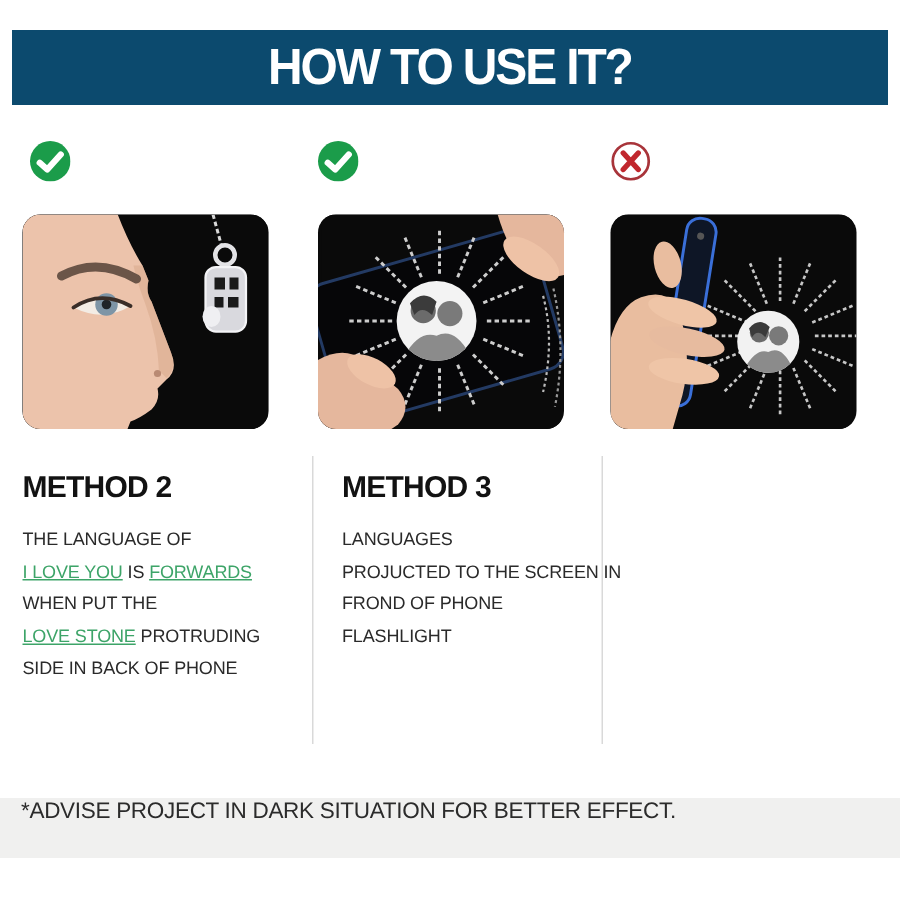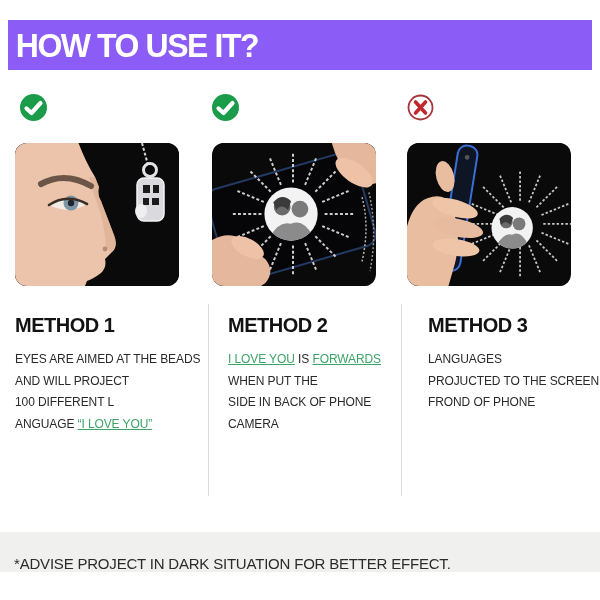--- a/index.html
+++ b/index.html
@@ -1,22 +1,22 @@
 <!DOCTYPE html>
 <html><head>
 <meta charset="utf-8">
 <style>
   html,body{margin:0;padding:0;}
   body{
     width:600px;height:600px;background:#ffffff;position:relative;overflow:hidden;
     font-family:"Liberation Sans",sans-serif;
   }
   .banner{
-    margin:20px 8px 0 8px;height:50px;background:#8b5cf6;color:#fff;
-    display:flex;align-items:center;
+    margin:20px 8px 0 8px;height:50px;background:#0c4a6e;color:#fff;
+    display:flex;align-items:center;justify-content:center;
   }
   .banner span{
     font-size:34px;font-weight:bold;letter-spacing:-1.5px;transform:scaleX(.94);
   }
   .media-row{display:grid;grid-template-columns:200px 200px 200px;margin-top:24px;}
   .media-col{padding-left:15px;}
   .media-col:nth-child(2){padding-left:12px;}
   .media-col:nth-child(3){padding-left:7px;}
   .status-icon{display:block;width:27px;height:27px;margin:0 0 22px 5px;}
   .media-col:nth-child(2) .status-icon{margin-left:0;}
@@ -29,21 +29,21 @@
   .divider.d2{left:401px;}
   .text-col{padding:28px 6px 0 28px;}
   .text-col:nth-child(2){padding-left:23px;}
   .text-col:nth-child(3){padding-left:15px;}
   .method-title{margin:0 0 12px 0;font-size:20px;font-weight:bold;color:#121212;letter-spacing:-.5px;}
   .line{margin:0;font-size:12px;line-height:21.5px;color:#2a2a2a;letter-spacing:-.1px;white-space:nowrap;}
   .line .green{color:#3da468;text-decoration:underline;}
   .line .red{color:#c1272d;}
   .line.indent{padding-left:5px;}
   .note-bar{
-    margin-top:28px;height:40px;background:#f0f0ef;display:flex;align-items:flex-end;
+    margin-top:28px;height:40px;background:#f0f0ef;display:flex;align-items:flex-start;
     padding-left:14px;font-size:15px;color:#2b2b2b;letter-spacing:-.2px;
   }
 </style>
 </head>
 <body>
 
 <div class="banner">
   <span>HOW TO USE IT?</span>
 </div>
 
@@ -183,39 +183,34 @@
         <ellipse cx="47" cy="106" rx="24" ry="8.5" transform="rotate(8 47 106)" fill="#efc5a7"></ellipse>
       </svg>
     </div>
   </div>
 </div>
 
 <div class="text-row">
   <div class="divider d1"></div>
   <div class="divider d2"></div>
 
-  <div class="text-col">
-    <h3 class="method-title">METHOD 1</h3>
-    <p class="line"><span>EYES ARE AIMED AT THE BEADS</span></p>
-    <p class="line"><span>AND WILL PROJECT</span></p>
-    <p class="line"><span>100 DIFFERENT L</span></p>
-    <p class="line"><span>ANGUAGE </span><span class="green">“I LOVE YOU”</span></p>
-  </div>
 
   <div class="text-col">
     <h3 class="method-title">METHOD 2</h3>
+    <p class="line"><span>THE LANGUAGE OF</span></p>
     <p class="line"><span class="green">I LOVE YOU</span><span> IS </span><span class="green">FORWARDS</span></p>
     <p class="line"><span>WHEN PUT THE</span></p>
+    <p class="line"><span class="green">LOVE STONE</span><span> PROTRUDING</span></p>
     <p class="line"><span>SIDE IN BACK OF PHONE</span></p>
-    <p class="line"><span>CAMERA</span></p>
   </div>
 
   <div class="text-col">
     <h3 class="method-title">METHOD 3</h3>
     <p class="line"><span>LANGUAGES</span></p>
     <p class="line"><span>PROJUCTED TO THE SCREEN IN</span></p>
     <p class="line"><span>FROND OF PHONE</span></p>
+    <p class="line"><span>FLASHLIGHT</span></p>
   </div>
 </div>
 
 <div class="note-bar">
   <span>*ADVISE PROJECT IN DARK SITUATION FOR BETTER EFFECT.</span>
 </div>
 
 </body></html>

